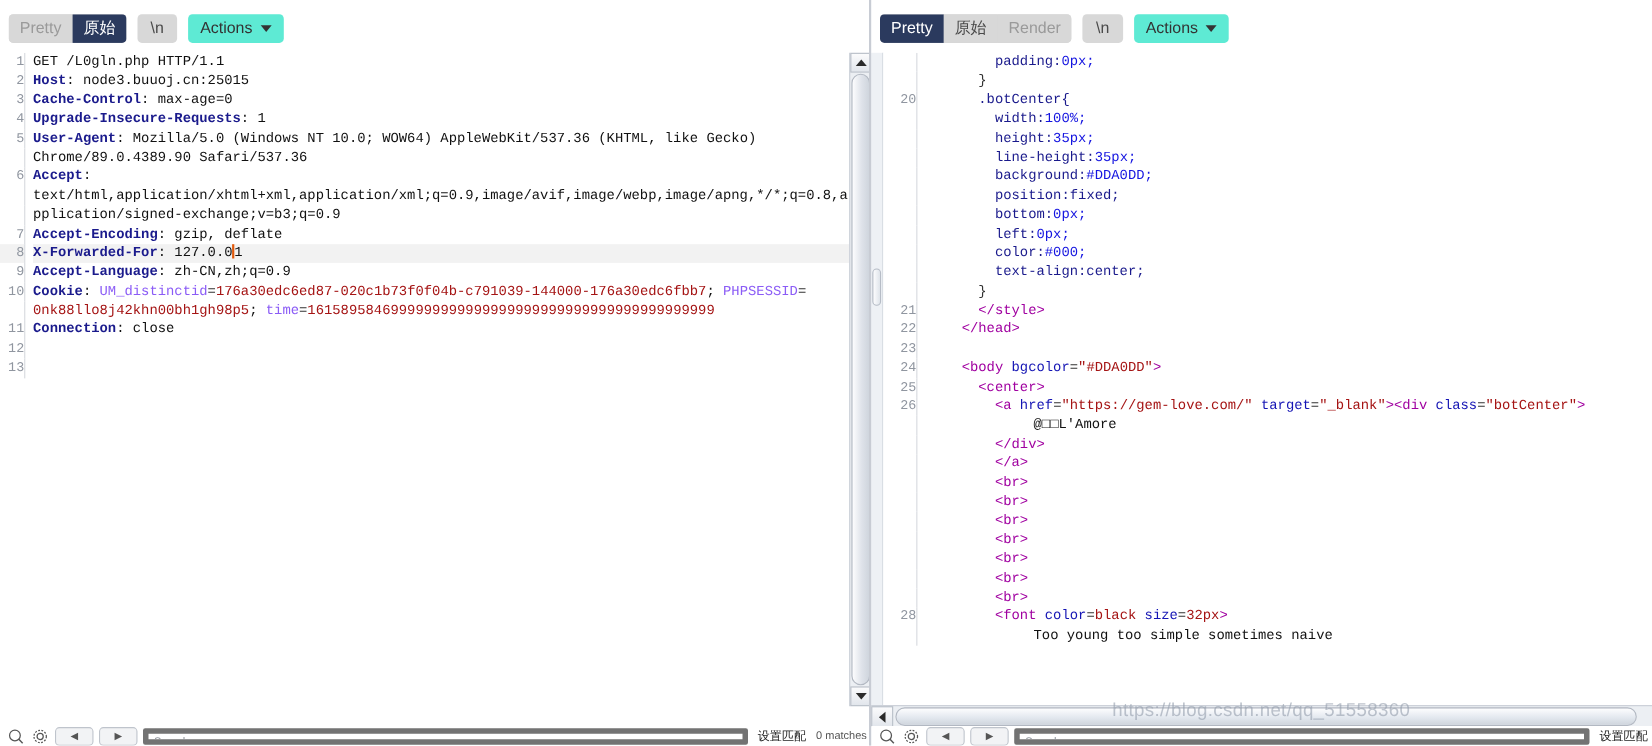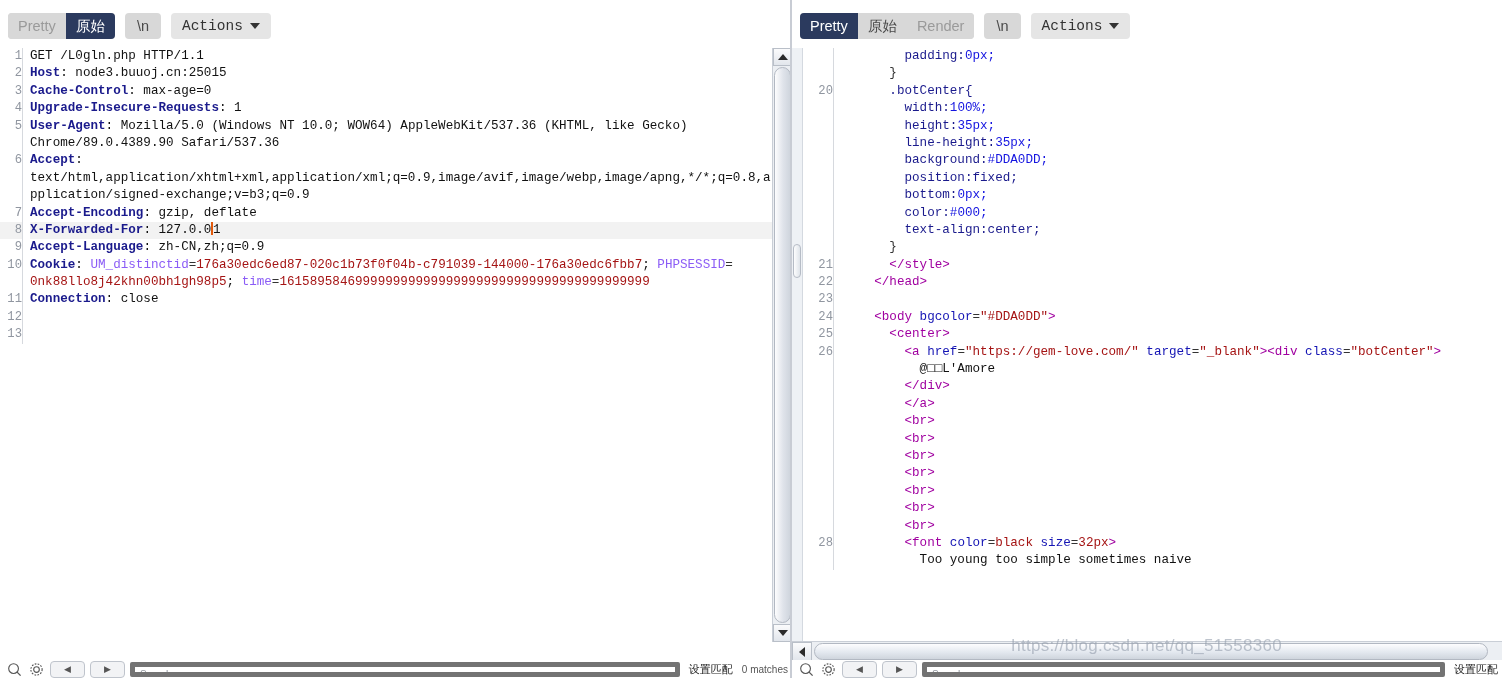--- a/index.html
+++ b/index.html
@@ -88,26 +88,26 @@
     background: #d8d8d8;
     border: none;
     border-radius: 4px;
     margin-right: 10px;
     cursor: pointer;
   }
   .btn-actions {
     display: flex;
     align-items: center;
     gap: 7px;
-    font-family: Liberation Mono, monospace;
+    font-family: Liberation Sans, sans-serif;
     font-size: 14.5px;
     line-height: 26px;
     padding: 0 11px;
     color: #333;
-    background: #e5e5e5;
+    background: #5eead4;
     border: none;
     border-radius: 4px;
     cursor: pointer;
   }
   .caret {
     width: 0; height: 0;
     border-left: 5px solid transparent;
     border-right: 5px solid transparent;
     border-top: 6px solid #333;
     display: inline-block;
@@ -168,21 +168,21 @@
   
   .k-hdr   { color: #1a1a8c; font-weight: bold; }
   .k-val   { color: #111111; }
   .k-ckey  { color: #8b5cf6; }
   .k-cval  { color: #a51414; }
   .k-tag   { color: #a000a0; }
   .k-attr  { color: #1414b4; }
   .k-astr  { color: #a51414; }
   .k-prop  { color: #1a1a8c; }
   .k-pval  { color: #1414e0; }
-  .k-txt   { color: #111111; }
+  .k-txt   { color: #111111; margin-left: 20px; }
   .k-punct { color: #333333; }
 
   .caret-bar {
     display: inline-block;
     width: 1.5px;
     height: 13px;
     background: #e2590b;
     vertical-align: -2px;
     margin: 0 0px;
   }
@@ -598,20 +598,26 @@
               <tr>
                 <td class="gutter-r">
                   <div class="ln"></div>
                 </td>
                 <td class="codecell-r"><div class="ln"><span>        </span><span class="k-prop">bottom:</span><span class="k-pval">0px;</span></div></td>
               </tr>
               <tr>
                 <td class="gutter-r">
                   <div class="ln"></div>
                 </td>
+                <td class="codecell-r"><div class="ln"><span>        </span><span class="k-prop">left:</span><span class="k-pval">0px;</span></div></td>
+              </tr>
+              <tr>
+                <td class="gutter-r">
+                  <div class="ln"></div>
+                </td>
                 <td class="codecell-r"><div class="ln"><span>        </span><span class="k-prop">color:</span><span class="k-pval">#000;</span></div></td>
               </tr>
               <tr>
                 <td class="gutter-r">
                   <div class="ln"></div>
                 </td>
                 <td class="codecell-r"><div class="ln"><span>        </span><span class="k-prop">text-align:</span><span class="k-prop">center;</span></div></td>
               </tr>
               <tr>
                 <td class="gutter-r">

